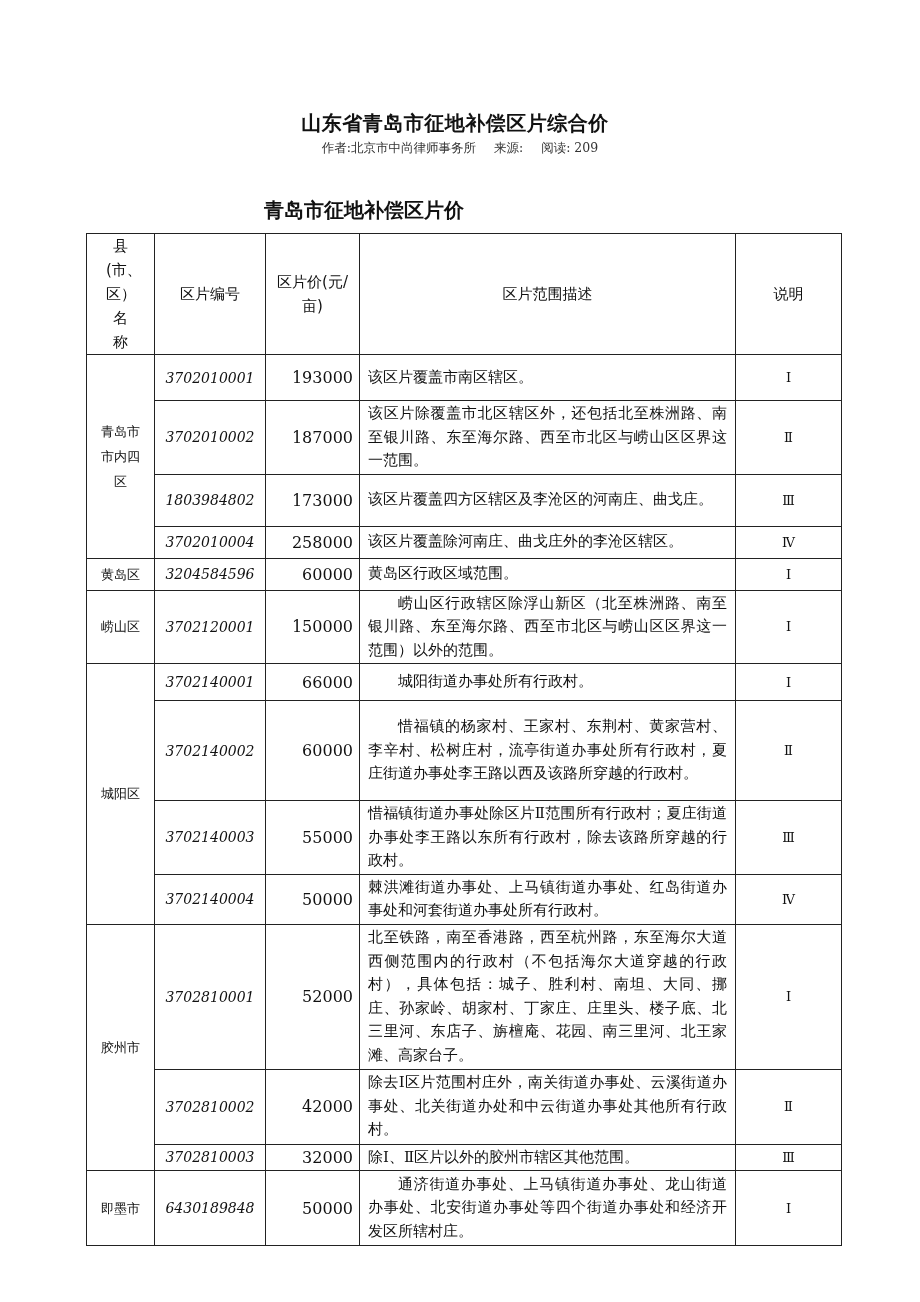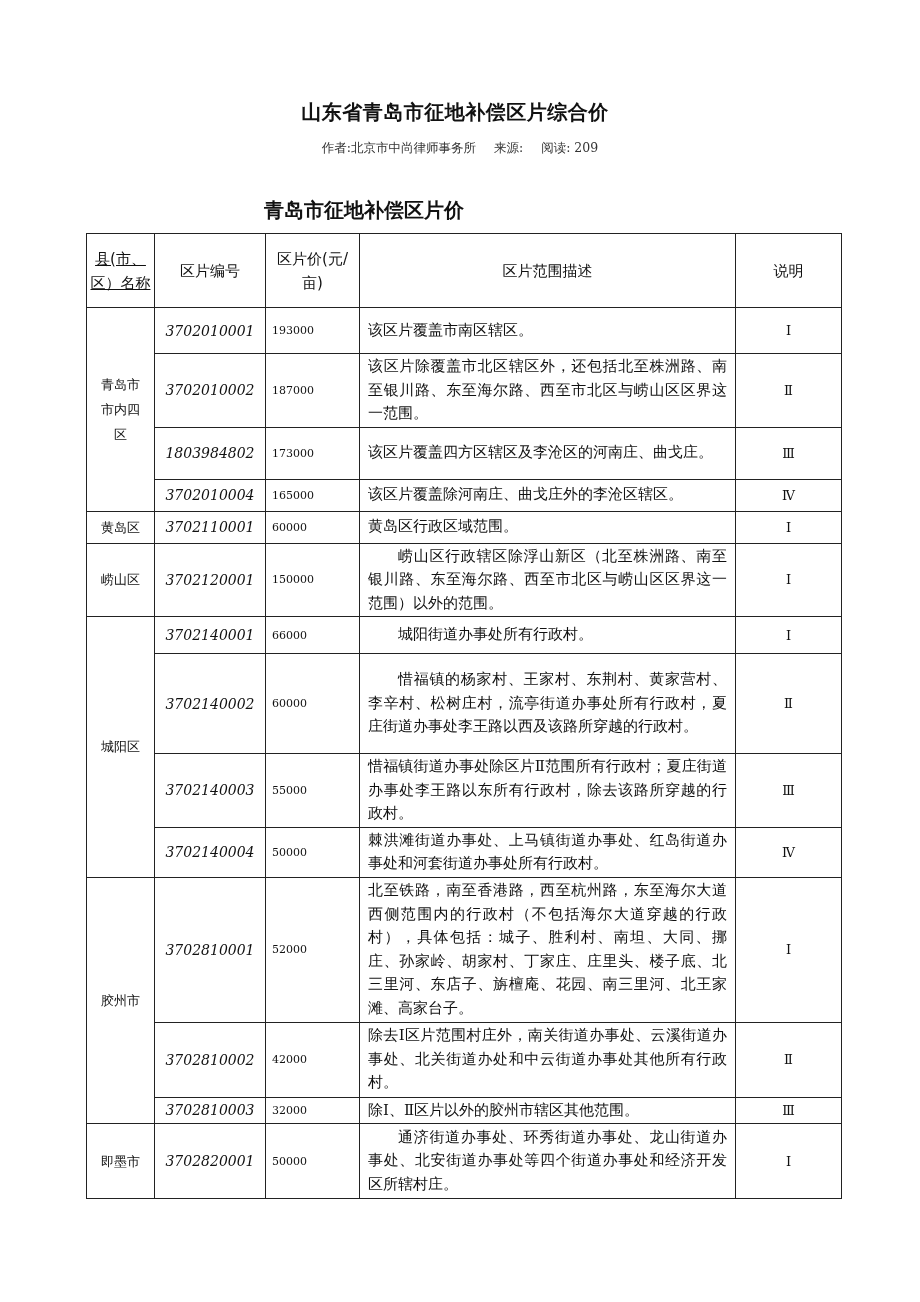--- a/index.html
+++ b/index.html
@@ -1,27 +1,27 @@
 <!DOCTYPE html>
 <html><head>
 <meta charset="utf-8">
 <style>
   html, body { margin:0; padding:0; background:#ffffff; }
   body { width:920px; height:1302px; position:relative; font-family:"DejaVu Serif","Liberation Serif",serif; color:#111; }
-  .title { position:absolute; top:99px; left:0; width:910px; text-align:center; font-size:20px; font-weight:bold; font-family:"DejaVu Sans","Liberation Sans",sans-serif; letter-spacing:0.5px; }
+  .title { position:absolute; top:110px; left:0; width:910px; text-align:center; font-size:20px; font-weight:bold; font-family:"DejaVu Sans","Liberation Sans",sans-serif; letter-spacing:0.5px; }
   .meta { position:absolute; top:140px; left:0; width:920px; text-align:center; font-size:12.5px; color:#333; }
   .meta span { margin:16px 7px; }
   .subtitle { position:absolute; top:197px; left:0; width:728px; text-align:center; font-size:20px; font-weight:bold; font-family:"DejaVu Sans","Liberation Sans",sans-serif; }
   table { position:absolute; top:233px; left:86px; border-collapse:collapse; table-layout:fixed; width:755px; }
   td, th { border:1.5px solid #222; padding:0 6px; vertical-align:middle; }
   th { font-weight:normal; font-size:15px; font-family:"DejaVu Sans","Liberation Sans",sans-serif; text-align:center; line-height:24px; }
-  th.c1 { padding:0 1px;text-decoration:underline; }
+  th.c1 { padding:0 19px; }
   td.county { text-align:center; font-size:13px; line-height:25px; font-family:"DejaVu Sans","Liberation Sans",sans-serif; padding:0 12px; }
   td.code { text-align:center; font-size:14px;font-style:italic; }
-  td.price { text-align:left; font-size:11px; }
+  td.price { text-align:right; font-size:16px; }
   td.desc { font-size:15px; line-height:23.5px; text-align:justify; padding:1px 8px 1px 8px; }
   td.note { text-align:center; font-size:13px; }
   .indent { text-indent:2em; }
 </style>
 </head>
 <body>
 
 <div class="title">山东省青岛市征地补偿区片综合价</div>
 <div class="meta">
   <span>作者:北京市中尚律师事务所</span>
@@ -62,27 +62,27 @@
         <td class="note">Ⅱ</td>
       </tr>
       <tr style="height: 52px;">
         <td class="code">1803984802</td>
         <td class="price">173000</td>
         <td class="desc">该区片覆盖四方区辖区及李沧区的河南庄、曲戈庄。</td>
         <td class="note">Ⅲ</td>
       </tr>
       <tr style="height: 32px;">
         <td class="code">3702010004</td>
-        <td class="price">165000</td>
+        <td class="price">258000</td>
         <td class="desc">该区片覆盖除河南庄、曲戈庄外的李沧区辖区。</td>
         <td class="note">Ⅳ</td>
       </tr>
       <tr style="height: 32px;">
         <td class="county" rowspan="1">黄岛区</td>
-        <td class="code">3702110001</td>
+        <td class="code">3204584596</td>
         <td class="price">60000</td>
         <td class="desc">黄岛区行政区域范围。</td>
         <td class="note">Ⅰ</td>
       </tr>
       <tr style="height: 73px;">
         <td class="county" rowspan="1">崂山区</td>
         <td class="code">3702120001</td>
         <td class="price">150000</td>
         <td class="desc indent">崂山区行政辖区除浮山新区（北至株洲路、南至银川路、东至海尔路、西至市北区与崂山区区界这一范围）以外的范围。</td>
         <td class="note">Ⅰ</td>
@@ -126,19 +126,19 @@
         <td class="note">Ⅱ</td>
       </tr>
       <tr style="height: 25px;">
         <td class="code">3702810003</td>
         <td class="price">32000</td>
         <td class="desc">除Ⅰ、Ⅱ区片以外的胶州市辖区其他范围。</td>
         <td class="note">Ⅲ</td>
       </tr>
       <tr style="height: 75px;">
         <td class="county" rowspan="1">即墨市</td>
-        <td class="code">3702820001</td>
+        <td class="code">6430189848</td>
         <td class="price">50000</td>
-        <td class="desc indent">通济街道办事处、环秀街道办事处、龙山街道办事处、北安街道办事处等四个街道办事处和经济开发区所辖村庄。</td>
+        <td class="desc indent">通济街道办事处、上马镇街道办事处、龙山街道办事处、北安街道办事处等四个街道办事处和经济开发区所辖村庄。</td>
         <td class="note">Ⅰ</td>
       </tr>
     </tbody>
 </table>
 
 </body></html>

